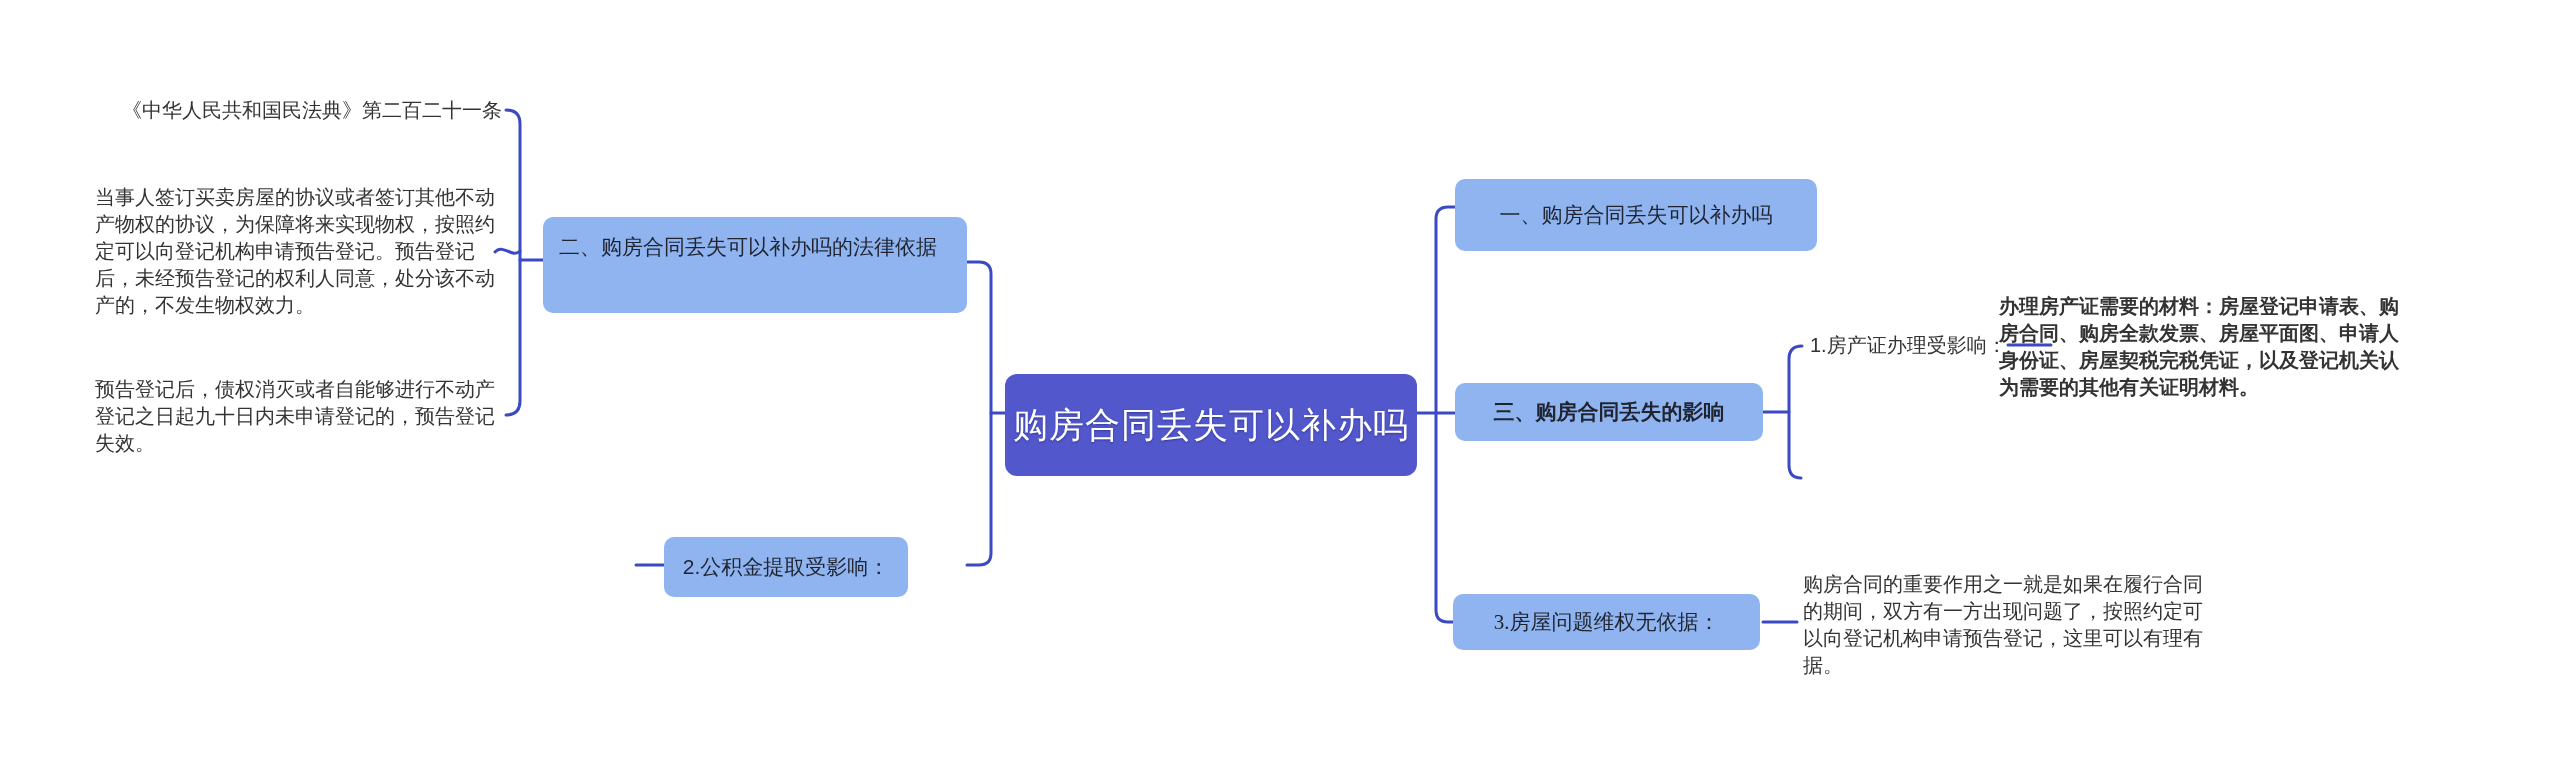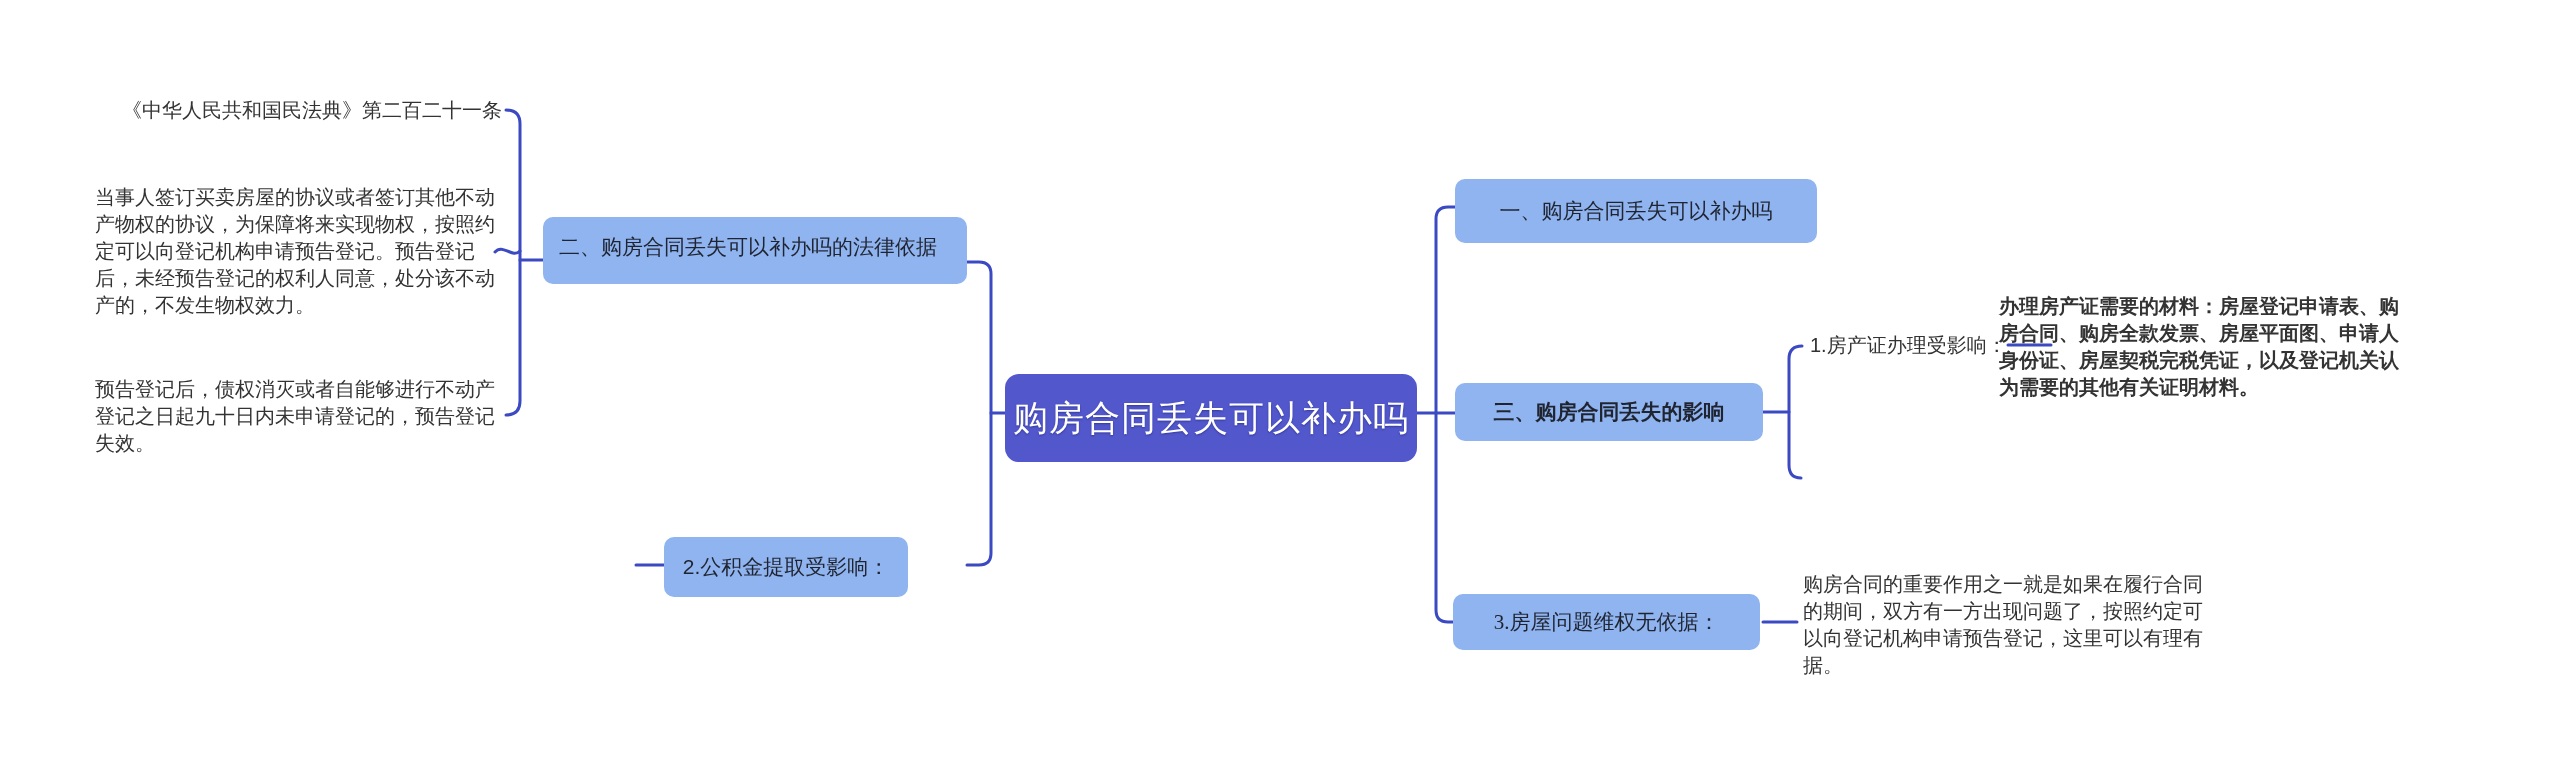--- a/index.html
+++ b/index.html
@@ -60,34 +60,34 @@
     <path d="M 991 413 L 1006 413"></path>
     <path d="M 636 565 L 691 565"></path>
     <path d="M 1457 207 L 1448 207 Q 1436 207 1436 219 L 1436 610 Q 1436 622 1448 622 L 1457 622"></path>
     <path d="M 1417 413 L 1456 413"></path>
     <path d="M 1763 412 L 1789 412"></path>
     <path d="M 1802 346 Q 1789 346 1789 359 L 1789 465 Q 1789 478 1801 478"></path>
     <path d="M 2008 345 L 2051 345"></path>
     <path d="M 1763 622 L 1797 622"></path>
   </svg>
 
-  <div class="root-node" style="left:1005px;top:374px;width:412px;height:88px;border-radius:14px;">购房合同丢失可以补办吗</div>
+  <div class="root-node" style="left:1005px;top:374px;width:412px;height:102px;">购房合同丢失可以补办吗</div>
 
-  <div class="node multiline" style="left:543px;top:217px;width:424px;height:67px;font-size:21px;">二、购房合同丢失可以补办吗的法律依据</div>
+  <div class="node multiline" style="left:543px;top:217px;width:424px;height:96px;font-size:21px;">二、购房合同丢失可以补办吗的法律依据</div>
 
   <div class="note right-align nowrap" style="left:60px;top:97px;width:442px;">《中华人民共和国民法典》第二百二十一条</div>
 
   <div class="note" style="left:95px;top:184px;width:412px;">当事人签订买卖房屋的协议或者签订其他不动产物权的协议，为保障将来实现物权，按照约定可以向登记机构申请预告登记。预告登记后，未经预告登记的权利人同意，处分该不动产的，不发生物权效力。</div>
 
   <div class="note" style="left:95px;top:376px;width:412px;">预告登记后，债权消灭或者自能够进行不动产登记之日起九十日内未申请登记的，预告登记失效。</div>
 
   <div class="node flexc" style="left:664px;top:537px;width:244px;height:60px;">2.公积金提取受影响：</div>
 
 
-  <div class="node flexc" style="left:1455px;top:179px;width:362px;height:64px;">一、购房合同丢失可以补办吗</div>
+  <div class="node flexc" style="left:1455px;top:179px;width:362px;height:72px;">一、购房合同丢失可以补办吗</div>
 
   <div class="node flexc" style="left:1455px;top:383px;width:308px;height:58px;font-weight:bold;">三、购房合同丢失的影响</div>
 
   <div class="note nowrap" style="left:1810px;top:332px;">1.房产证办理受影响：</div>
 
   <div class="note" style="left:1999px;top:293px;width:412px;font-weight:bold;">办理房产证需要的材料：房屋登记申请表、购房合同、购房全款发票、房屋平面图、申请人身份证、房屋契税完税凭证，以及登记机关认为需要的其他有关证明材料。</div>
 
 
   <div class="node flexc" style="left:1453px;top:594px;width:307px;height:56px;font-family:Liberation Serif, serif;">3.房屋问题维权无依据：</div>
 

